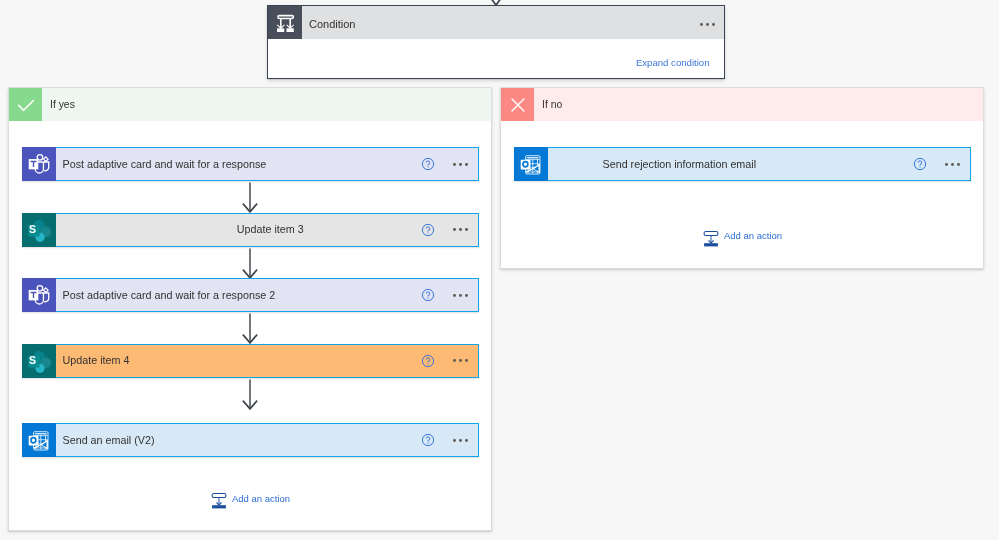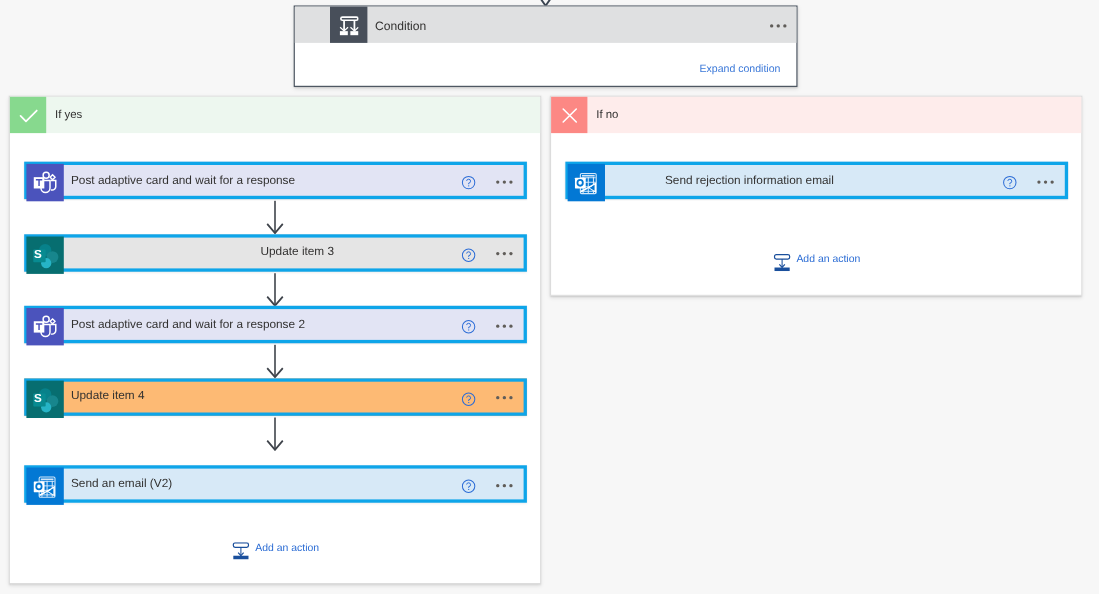--- a/index.html
+++ b/index.html
@@ -9,21 +9,21 @@
        overflow:hidden;position:relative;}
   .canvas{position:absolute;left:0;top:0;width:999px;height:540px;}
 
   
   .top-arrow{position:absolute;left:491px;top:0px;width:10px;height:6px;}
 
   
   .cond-card{position:absolute;left:267px;top:5px;width:458px;height:74px;
              background:#fff;border:1px solid #3b4552;box-sizing:border-box;
              box-shadow:0 0.6px 1.2px rgba(0,0,0,.11),0 1.8px 4px rgba(0,0,0,.11);}
-  .cond-head{position:relative;height:33px;background:#dfe0e1;display:flex;align-items:center;padding-left:32px;}
+  .cond-head{position:relative;height:33px;background:#dfe0e1;display:flex;align-items:center;}
   .cond-icon{width:34px;height:33px;background:#484f5a;flex:0 0 34px;
              display:flex;align-items:center;justify-content:center;}
   .cond-title{margin-left:7px;font-size:11px;color:#323130;position:relative;top:1px;}
   .cond-menu{position:absolute;right:9.4px;top:1px;height:33px;display:flex;align-items:center;}
   .dots{display:block;}
   .dots i{display:inline-block;width:2.9px;height:2.9px;border-radius:50%;
           background:#605d59;vertical-align:middle;}
   .dots i+i{margin-left:3.15px;}
   .cond-body{position:relative;height:39px;}
   .cond-expand{position:absolute;right:14.5px;top:18.5px;font-size:9.6px;color:#3b78d8;cursor:pointer;line-height:1;}
@@ -34,21 +34,21 @@
   #branch-yes{left:8px;top:87px;width:484px;height:444px;}
   #branch-no{left:500px;top:87px;width:484px;height:182px;}
 
   .branch-head{height:33px;display:flex;align-items:center;}
   .branch-badge{width:33px;height:33px;flex:0 0 33px;display:flex;align-items:center;justify-content:center;}
   .branch-label{margin-left:8px;font-size:10.4px;color:#323130;position:relative;top:-0.5px;}
 
   
   .actions{position:absolute;left:0;top:0;right:0;bottom:0;}
   .action{position:absolute;left:13px;height:34px;display:flex;align-items:center;
-          border:3px solid #0ea5e9;box-sizing:border-box;
+          border:1px solid #0ea5e9;box-sizing:border-box;
           box-shadow:0 0.5px 1.1px rgba(0,0,0,.07),0 1px 2.2px rgba(0,0,0,.06);}
   #branch-yes .action{width:457px;}
   #branch-no  .action{width:457px;padding-left:48px;}
   .action-icon{position:absolute;left:-1px;top:-1px;width:33.5px;height:34px;
                display:flex;align-items:center;justify-content:center;}
   .action-title{margin-left:39.5px;font-size:10.75px;color:#323130;flex:1 1 auto;white-space:nowrap;position:relative;top:-0.5px;}
   .action-help{position:absolute;right:42.8px;top:9.3px;width:14px;height:14px;}
   .action-menu{position:absolute;right:10.2px;top:-1.2px;height:33px;display:flex;align-items:center;}
 
   

